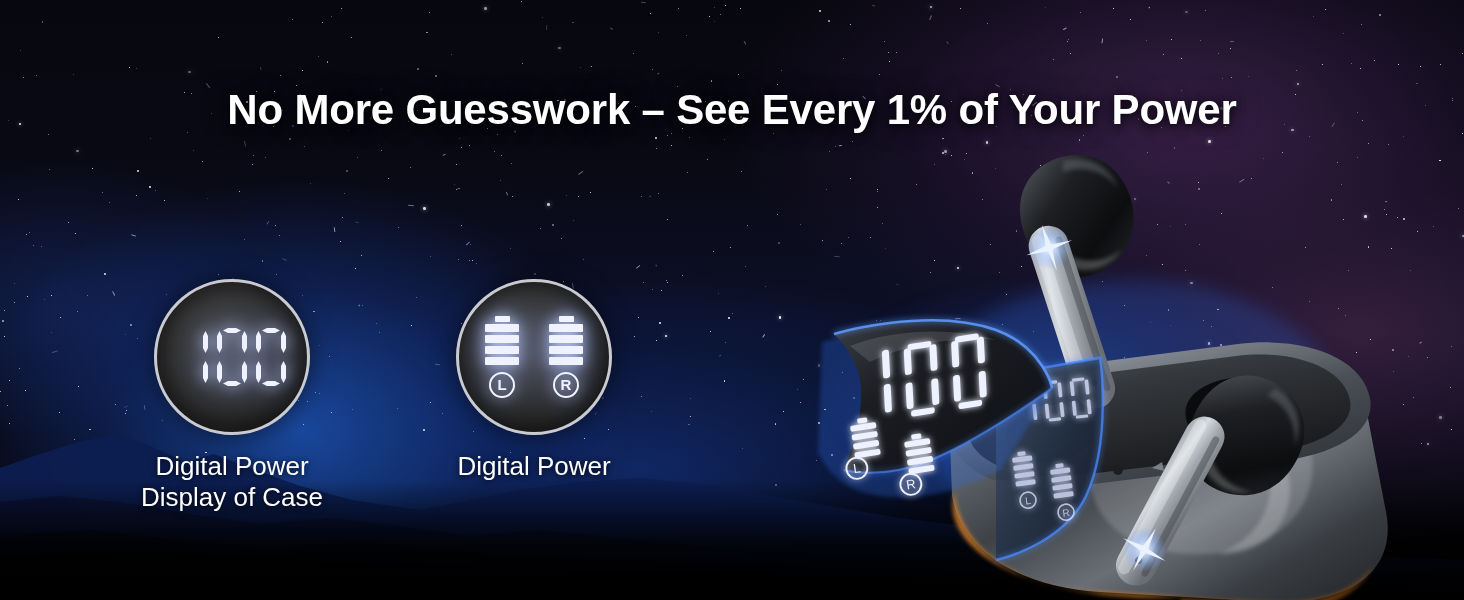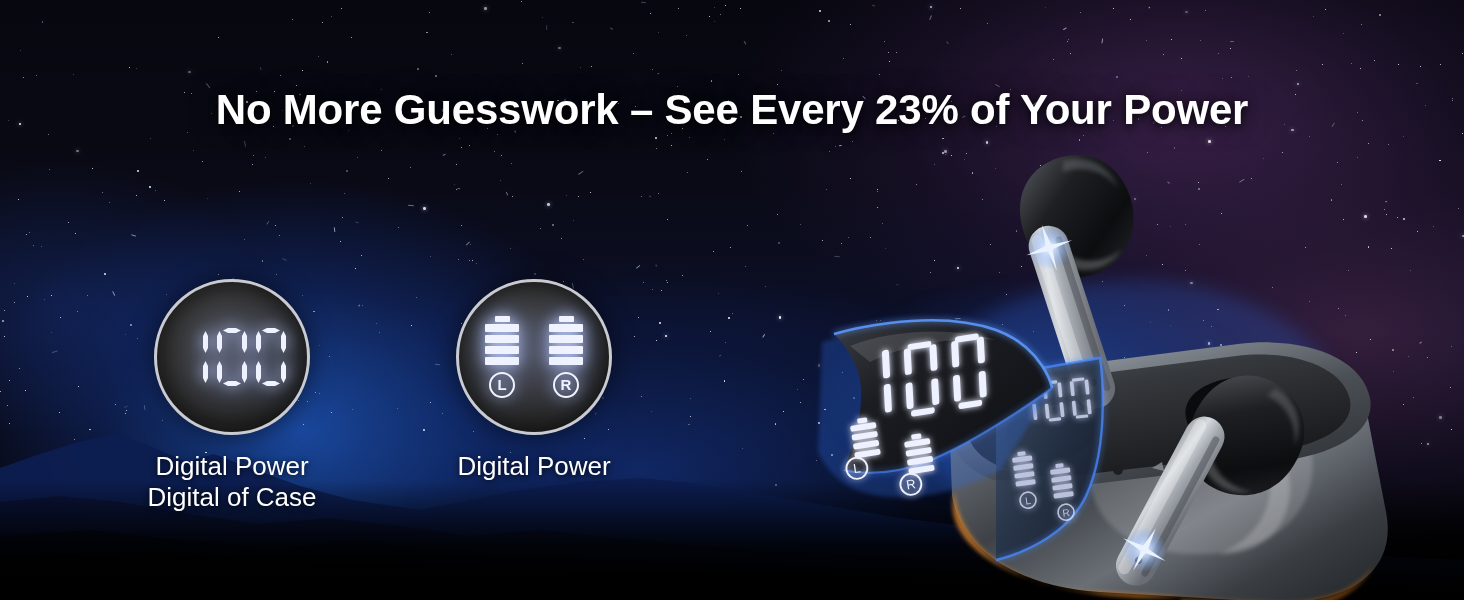--- a/index.html
+++ b/index.html
@@ -1011,21 +1011,21 @@
           </g>
           <g transform="translate(100,346) rotate(-9)">
             <circle cx="11" cy="0" r="10.5" fill="none" stroke="#eef1ff" stroke-width="1.8"></circle>
             <text x="11" y="4.5" font-size="13" text-anchor="middle" fill="#eef1ff" font-family="Liberation Sans, sans-serif">R</text>
           </g>
         </g>
       </g>
     </svg>
   </div>
 
-  <div class="headline">No More Guesswork – See Every 23% of Your Power</div>
+  <div class="headline">No More Guesswork – See Every 1% of Your Power</div>
 
   <div class="feature f1">
     <div class="disc">
       <div class="segdisplay" id="seg-100">
 
       <div class="digit">
             <span class="sb"></span>
             <span class="sc"></span>
           </div>
           <div class="digit">
@@ -1041,21 +1041,21 @@
             <span class="sb"></span>
             <span class="sc"></span>
             <span class="sd"></span>
             <span class="se"></span>
             <span class="sf"></span>
           </div>
         </div>
     </div>
     <div class="caption">
       <div>Digital Power</div>
-      <div>Digital of Case</div>
+      <div>Display of Case</div>
     </div>
   </div>
 
   <div class="feature f2">
     <div class="disc">
       <div class="batwrap">
         <div class="batcol">
           <div class="batt">
             <div class="nub"></div>
             <div class="bars">

